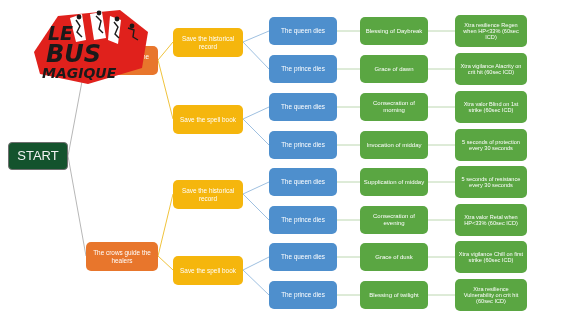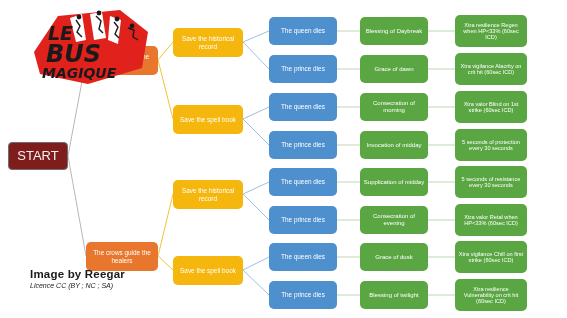--- a/index.html
+++ b/index.html
@@ -19,21 +19,21 @@
     display:flex;align-items:center;justify-content:center;
     text-align:center;
     color:#ffffff;
     border-radius:5px;
     line-height:1.12;
     z-index:2;
     padding:1px 3px;
     overflow:hidden;
   }
   .node.start{
-    background:#7f1d1d;
+    background:#14532d;
     border:1px solid #6f6f6f;
     color:#f2f2f2;
     font-size:13px;
     border-radius:4px;
   }
   .node.orange{background:#e8762c;font-size:6.4px;}
   .node.yellow{background:#f5b60d;font-size:6.4px;}
   .node.blue{background:#4e8fcd;font-size:6.4px;}
   .node.green{background:#5aa642;font-size:6px;}
   .node.green.eff{font-size:5.6px;}
@@ -165,18 +165,14 @@
       <div class="node green eff" style="left: 455px; top: 15px; width: 72px; height: 32px;">Xtra resilience Regen when HP&lt;33% (60sec ICD)</div>
       <div class="node green eff" style="left: 455px; top: 53px; width: 72px; height: 32px;">Xtra vigilance Alacrity on crit hit (60sec ICD)</div>
       <div class="node green eff" style="left: 455px; top: 91px; width: 72px; height: 32px;">Xtra valor Blind on 1st strike (60sec ICD)</div>
       <div class="node green eff" style="left: 455px; top: 129px; width: 72px; height: 32px;">5 seconds of protection every 30 seconds</div>
       <div class="node green eff" style="left: 455px; top: 166px; width: 72px; height: 32px;">5 seconds of resistance every 30 seconds</div>
       <div class="node green eff" style="left: 455px; top: 204px; width: 72px; height: 32px;">Xtra valor Retal when HP&lt;33% (60sec ICD)</div>
       <div class="node green eff" style="left: 455px; top: 241px; width: 72px; height: 32px;">Xtra vigilance Chill on first strike (60sec ICD)</div>
       <div class="node green eff" style="left: 455px; top: 279px; width: 72px; height: 32px;">Xtra resilience Vulnerability on crit hit (60sec ICD)</div>
     </div>
 
-  <div class="credit">
-    <div class="by">Image by Reegar</div>
-    <div class="lic">Licence CC (BY ; NC ; SA)</div>
-  </div>
 
 </div>
 
 </body></html>

